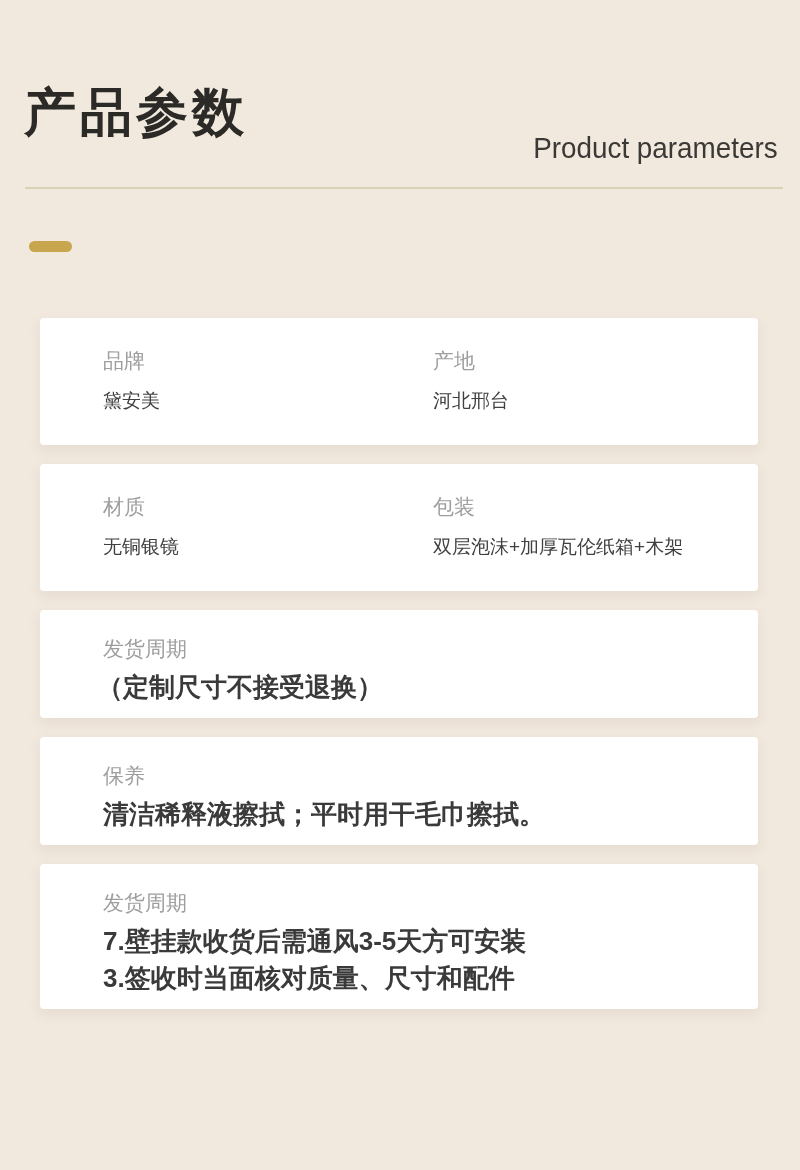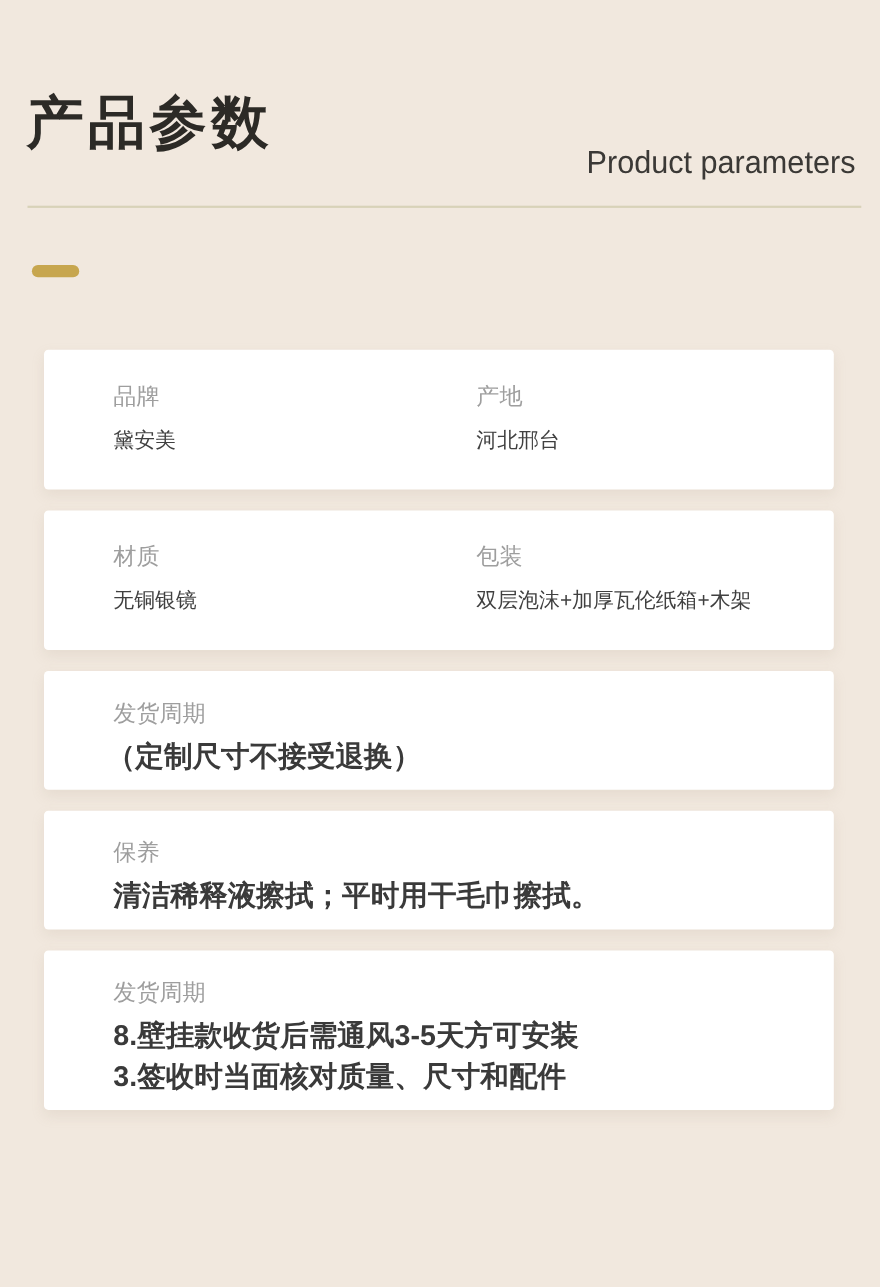--- a/index.html
+++ b/index.html
@@ -104,17 +104,17 @@
     <div class="body-line hang">（定制尺寸不接受退换）</div>
   </div>
 
   <div class="card text-card">
     <div class="field-label">保养</div>
     <div class="body-line">清洁稀释液擦拭；平时用干毛巾擦拭。</div>
   </div>
 
   <div class="card text-card">
     <div class="field-label">发货周期</div>
-    <div class="body-line">8.壁挂款收货后需通风3-5天方可安装</div>
+    <div class="body-line">7.壁挂款收货后需通风3-5天方可安装</div>
     <div class="body-line">3.签收时当面核对质量、尺寸和配件</div>
   </div>
 
 </div>
 
 </body></html>

